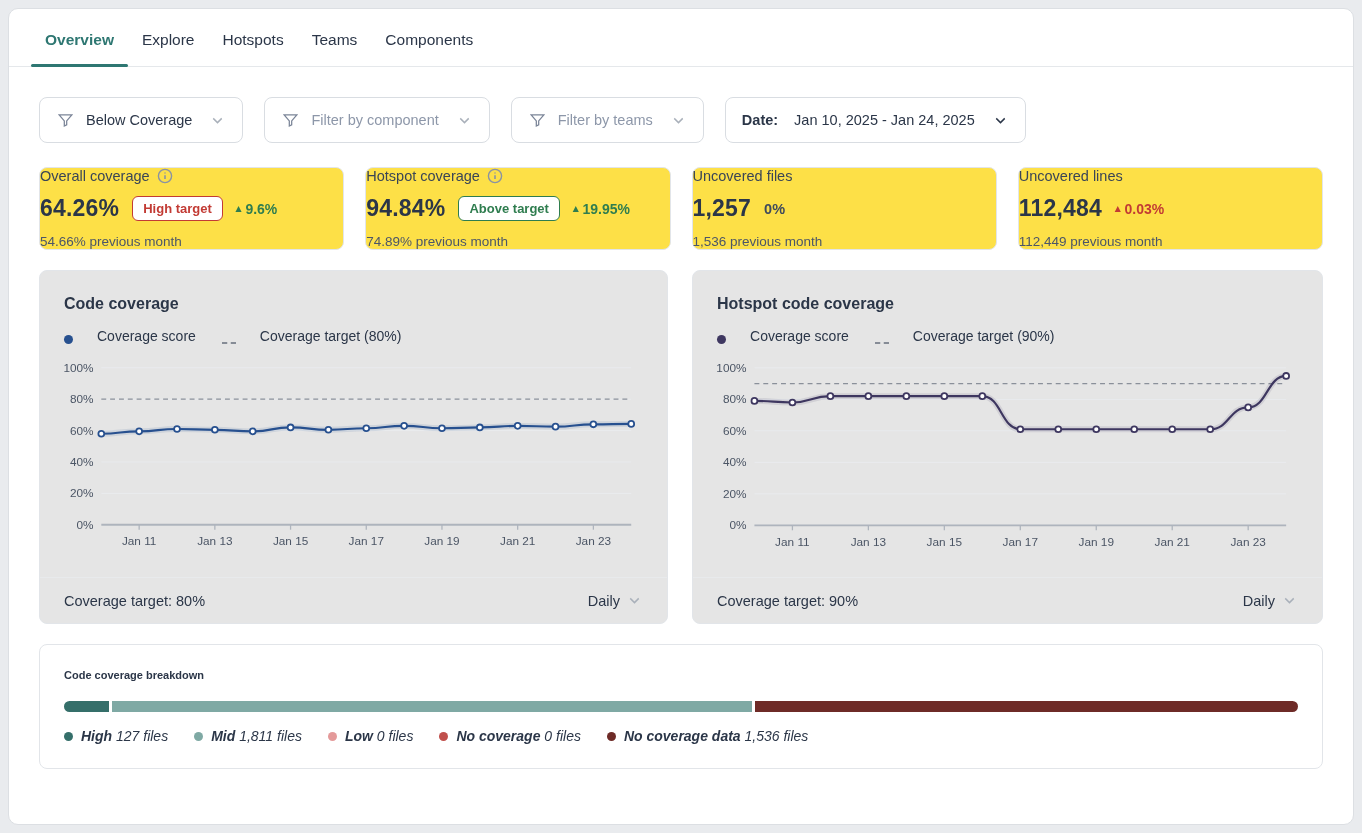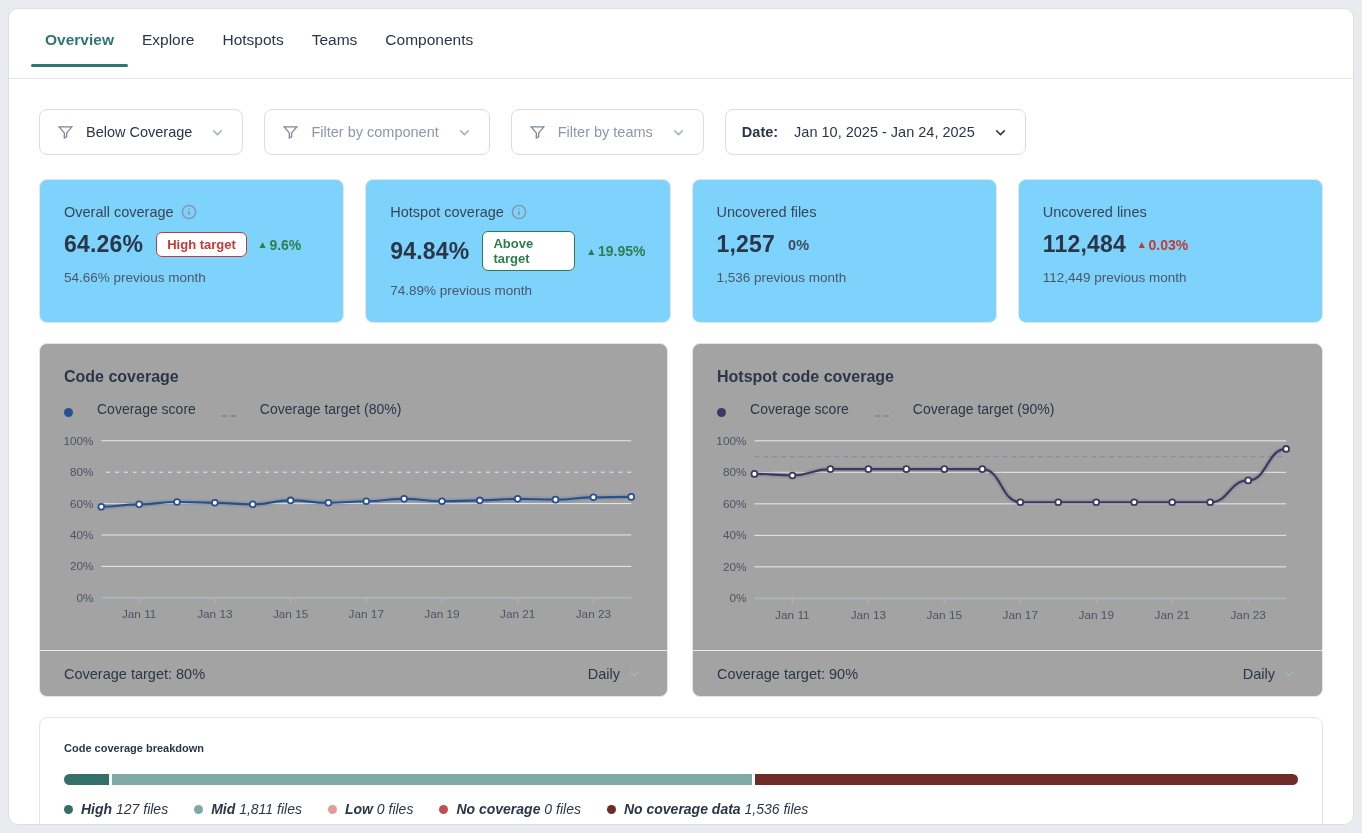--- a/index.html
+++ b/index.html
@@ -9,58 +9,58 @@
     font-family:"Liberation Sans", sans-serif;
     color:#2b3648;
     overflow:hidden;
   }
   .app {
     position:absolute; left:8px; top:8px; right:8px; bottom:8px;
     background:#ffffff; border-radius:10px; border:1px solid #dcdfe3;
     overflow:hidden;
   }
   
-  .tabbar { display:flex; padding:12px 22px 12px; border-bottom:1px solid #e5e8eb; }
+  .tabbar { display:flex; padding:12px 22px 0; border-bottom:1px solid #e5e8eb; }
   .tab { position:relative; padding:10px 14px 17px; font-size:15.5px; color:#2b3648; cursor:pointer; }
   .tab.active { color:#2e7772; font-weight:bold; }
   .tab.active::after { content:""; position:absolute; left:0; right:0; bottom:-1px; height:3px; background:#2e7772; border-radius:2px; }
   
   .filters { display:flex; align-items:center; gap:21px; margin:30px 30px 24px; }
   .filter-btn {
     height:46px; display:flex; align-items:center; gap:11px; padding:0 16px;
     background:#fff; border:1px solid #d9dde2; border-radius:8px; cursor:pointer; font-size:14.5px;
   }
   .filter-btn .lbl { color:#2b3648; font-weight:500; }
   .filter-btn .lbl.placeholder { color:#8d97a9; font-weight:400; }
   .filter-btn svg.funnel { width:19px; height:19px; stroke:#7b8598; fill:none; stroke-width:1.6; }
   svg.chev { width:17px; height:17px; stroke:#a9b0ba; fill:none; stroke-width:2; margin-left:6px; }
   .date-btn svg.chev { stroke:#2b3648; }
   .date-btn .date-prefix { font-weight:bold; margin-right:5px; }
   .date-btn .date-range { font-weight:400; }
   
   .stats { display:flex; gap:21px; margin:0 30px 20px; }
-  .stat-card { flex:1; border:1px solid #e2e5e9; border-radius:8px; padding:24px; background:#7dd3fc; }
+  .stat-card { flex:1; border:1px solid #e2e5e9; border-radius:8px; background:#fde047; }
   .stat-title { display:flex; align-items:center; gap:7px; font-size:14.5px; color:#3a4556; }
   .info-ic { width:16px; height:16px; }
   .info-ic circle { fill:none; stroke:#8a93a3; stroke-width:1.4; }
   .info-ic line { stroke:#8a93a3; stroke-width:1.6; }
   .stat-valrow { display:flex; align-items:center; gap:13px; margin-top:11px; }
   .stat-value { font-size:23px; font-weight:bold; color:#2b3648; letter-spacing:.2px; }
   .badge { font-size:13px; font-weight:bold; padding:4px 10px; border-radius:6px; background:#fff; }
   .badge.danger { color:#c23b34; border:1px solid #c23b34; }
   .badge.success { color:#2f7d4f; border:1px solid #2f7d4f; }
   .delta { font-size:14px; font-weight:bold; display:flex; align-items:center; gap:4px; }
   .delta.positive { color:#2f7d4f; }
   .delta.negative { color:#c23b34; }
   .delta.neutral  { color:#3f4a5c; font-size:14.5px; }
   .delta .tri { font-size:11px; }
   .stat-prev { margin-top:12px; font-size:13.5px; color:#4c5668; }
   
   .charts { display:flex; gap:24px; margin:0 30px 20px; }
-  .chart-card { border:1px solid #e2e5e9; border-radius:8px; background:#a3a3a3; display:flex; flex-direction:column; height:354px; overflow:hidden; }
+  .chart-card { border:1px solid #e2e5e9; border-radius:8px; background:#e5e5e5; display:flex; flex-direction:column; height:354px; overflow:hidden; }
   .chart-card.left { width:638px; } .chart-card.right { width:640px; }
   .chart-body { padding:24px 24px 0; }
   .chart-title { font-size:16px; font-weight:bold; color:#2b3648; margin-bottom:15px; }
   .chart-legend { display:flex; align-items:center; gap:26px; margin-bottom:12px; font-size:14px; color:#2b3648; }
   .legend-item { display:flex; align-items:flex-end; gap:24px; }
   .legend-dot { width:9px; height:9px; border-radius:50%; }
   .legend-dash { width:14px; border-top:2.5px dashed #868c96; }
   svg.plot { display:block; width:100%; }
   svg.plot text { font-family:"Liberation Sans", sans-serif; font-size:12px; fill:#4b5565; }
   .chart-footer { margin-top:auto; border-top:1px solid #e8eaec; height:46px; display:flex; align-items:center; justify-content:space-between; padding:0 24px; font-size:14.5px; color:#2b3648; }

